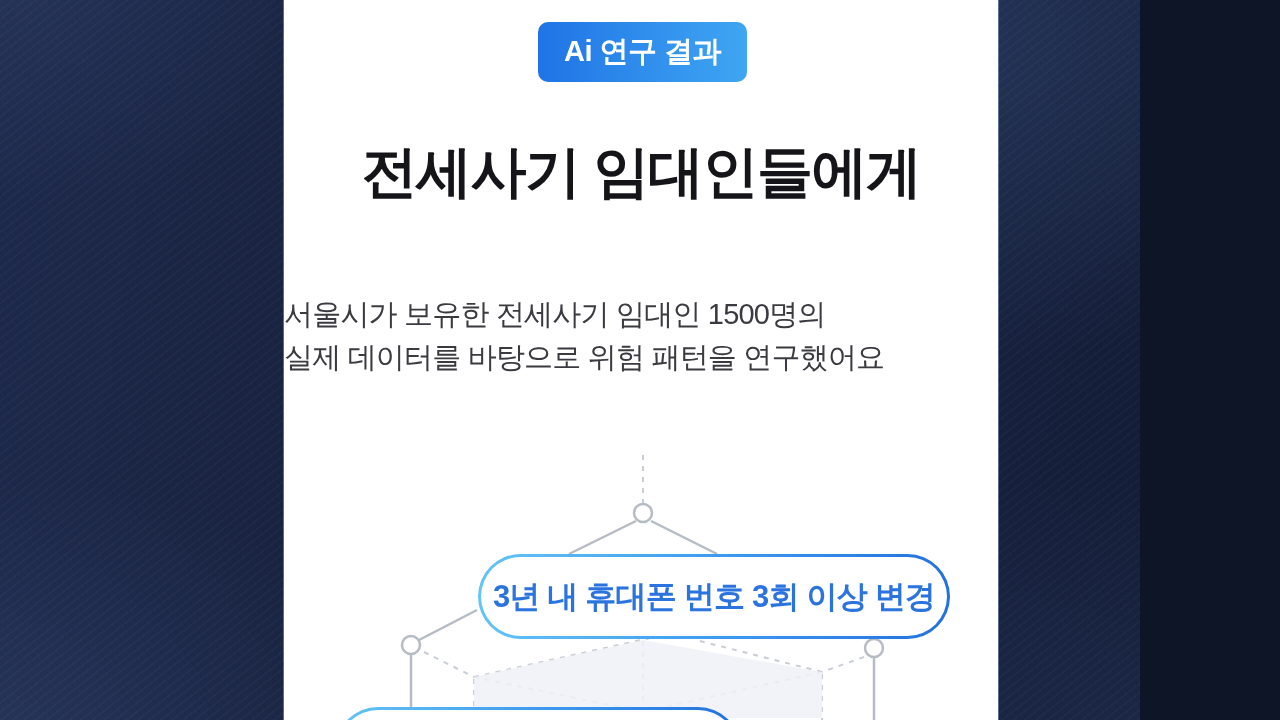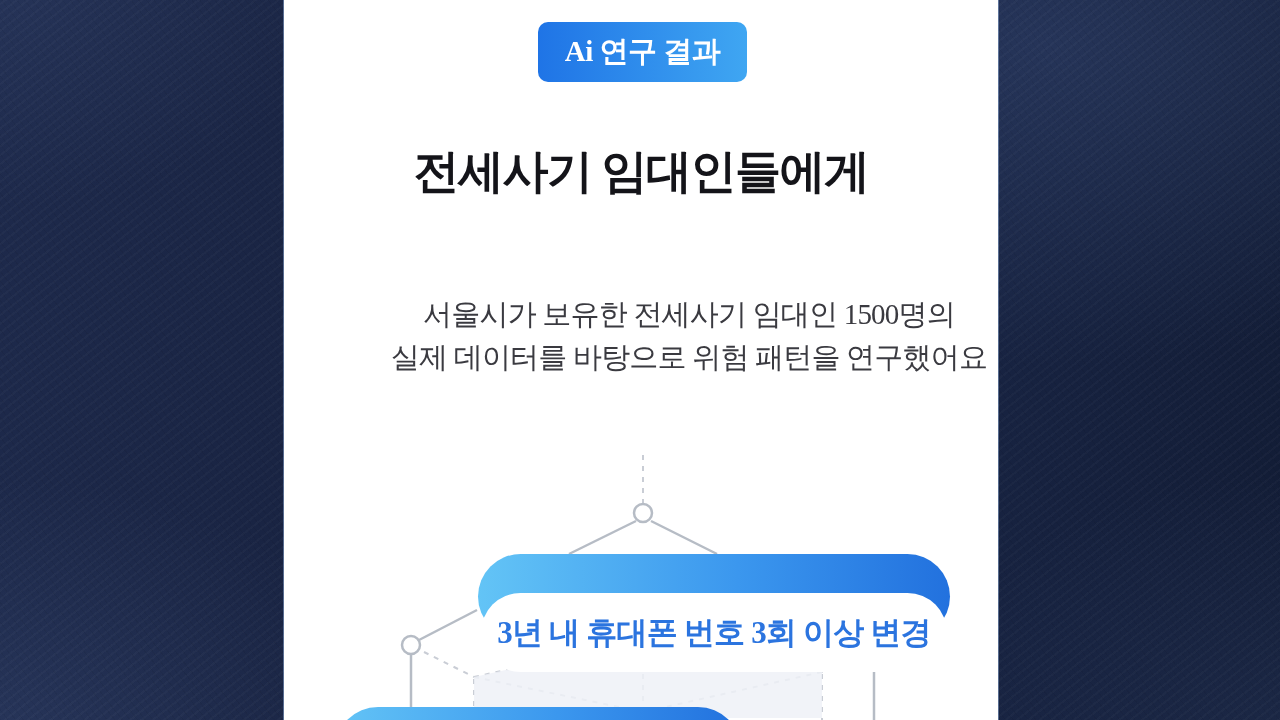--- a/index.html
+++ b/index.html
@@ -1,19 +1,19 @@
 <!DOCTYPE html>
 <html><head>
 <meta charset="utf-8">
 <style>
   html,body{margin:0;padding:0;background:#0d1527;}
   *{box-sizing:border-box;}
   .stage{
-    position:relative;width:1280px;height:720px;overflow:hidden;
-    font-family:Liberation Serif, serif;
+    position:relative;width:1140px;height:720px;overflow:hidden;
+    font-family:Liberation Sans, sans-serif;
     background:
       radial-gradient(900px 520px at 82% 6%, rgba(70,92,142,0.30), rgba(0,0,0,0) 62%),
       radial-gradient(700px 440px at 0% 102%, rgba(66,86,132,0.28), rgba(0,0,0,0) 58%),
       radial-gradient(620px 400px at 0% -2%, rgba(66,86,132,0.22), rgba(0,0,0,0) 55%),
       radial-gradient(700px 460px at 101% 101%, rgba(60,80,126,0.22), rgba(0,0,0,0) 55%),
       linear-gradient(100deg,#1e2a4c 0%,#16203d 42%,#192545 68%,#121c35 100%);
   }
   .bg-texture{
     position:absolute;inset:0;pointer-events:none;
     background:
@@ -25,35 +25,35 @@
     box-shadow:0 0 0 1px rgba(165,195,235,0.45);
   }
   .badge{
     position:absolute;left:254px;top:22px;width:209px;height:60px;border-radius:10px;
     background:linear-gradient(90deg,#1f74e6 0%,#3fa6f2 100%);
     display:flex;align-items:center;justify-content:center;
     color:#ffffff;font-size:29px;font-weight:700;letter-spacing:-0.5px;
   }
   .title{
     position:absolute;left:0;top:140px;width:714px;text-align:center;
-    font-size:46px;line-height:63px;font-weight:800;color:#141419;letter-spacing:-1.5px;
+    font-size:56px;line-height:63px;font-weight:800;color:#141419;letter-spacing:-1.5px;
   }
   .subtitle{
-    position:absolute;left:0;top:293px;width:714px;text-align:center;
-    font-size:29px;line-height:43px;font-weight:500;color:#3a3a40;letter-spacing:-0.8px;margin-left:48px;
+    position:absolute;left:0;top:293px;width:714px;text-align:left;
+    font-size:29px;line-height:43px;font-weight:500;color:#3a3a40;letter-spacing:-0.8px;
   }
   .diagram-svg{position:absolute;left:0;top:0;width:1280px;height:720px;pointer-events:none;}
   .pill{
     position:absolute;border-radius:46px;padding:3px;
     background:linear-gradient(90deg,#63c4f6 0%,#3b97ee 55%,#2271de 100%);
   }
   .pill-inner{
     width:100%;height:100%;border-radius:43px;background:#ffffff;
     display:flex;align-items:center;justify-content:center;
-    color:#2b74df;font-size:31px;font-weight:700;letter-spacing:-0.8px;margin-top:36px;
+    color:#2b74df;font-size:31px;font-weight:700;letter-spacing:-0.8px;
   }
   .pill-main{left:478px;top:554px;width:472px;height:85px;}
   .pill-partial{left:335px;top:707px;width:406px;height:86px;}
 </style>
 </head>
 <body>
 
 <div class="stage">
   <div class="bg-texture"></div>
 

